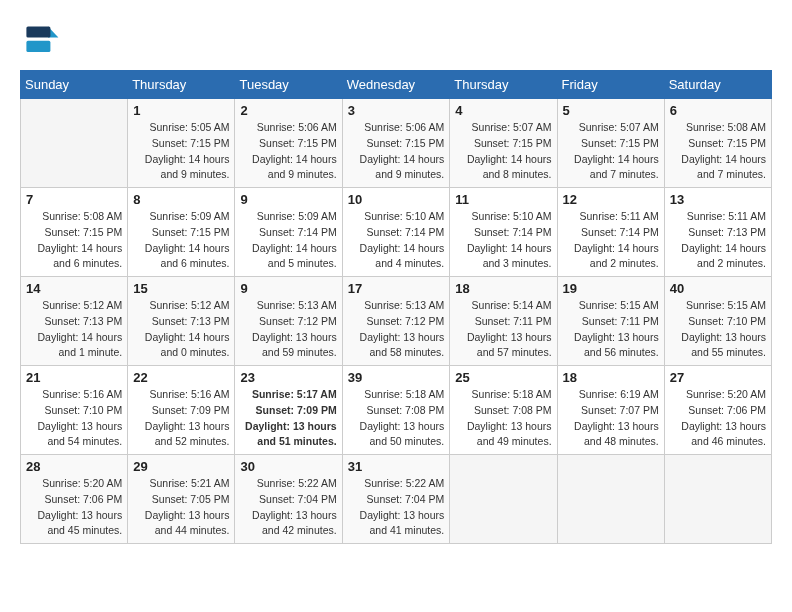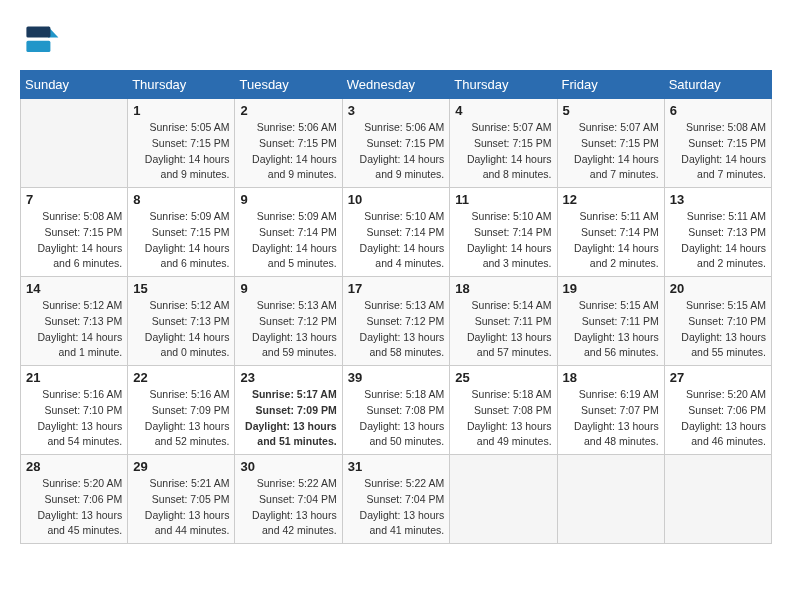--- a/index.html
+++ b/index.html
@@ -246,21 +246,21 @@
 and 57 minutes.</div>
         </td>
         <td>
           <div class="day-number">19</div>
           <div class="day-info" style="white-space: pre-line;">Sunrise: 5:15 AM
 Sunset: 7:11 PM
 Daylight: 13 hours
 and 56 minutes.</div>
         </td>
         <td>
-          <div class="day-number">20</div>
+          <div class="day-number">40</div>
           <div class="day-info" style="white-space: pre-line;">Sunrise: 5:15 AM
 Sunset: 7:10 PM
 Daylight: 13 hours
 and 55 minutes.</div>
         </td>
       </tr>
       <tr>
         <td>
           <div class="day-number">21</div>
           <div class="day-info" style="white-space: pre-line;">Sunrise: 5:16 AM

